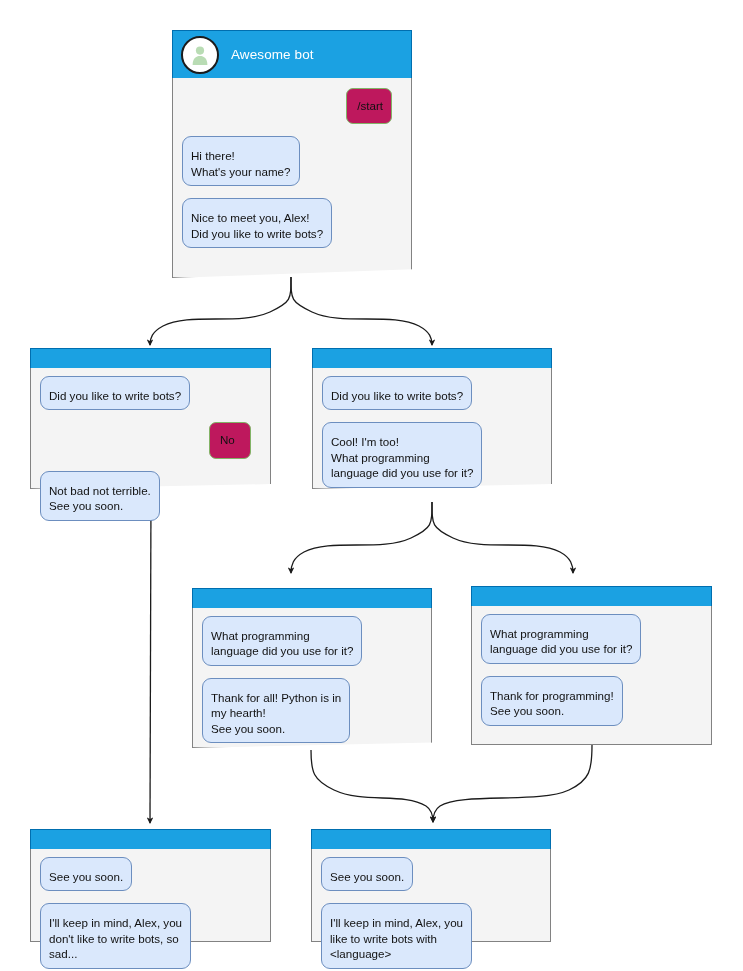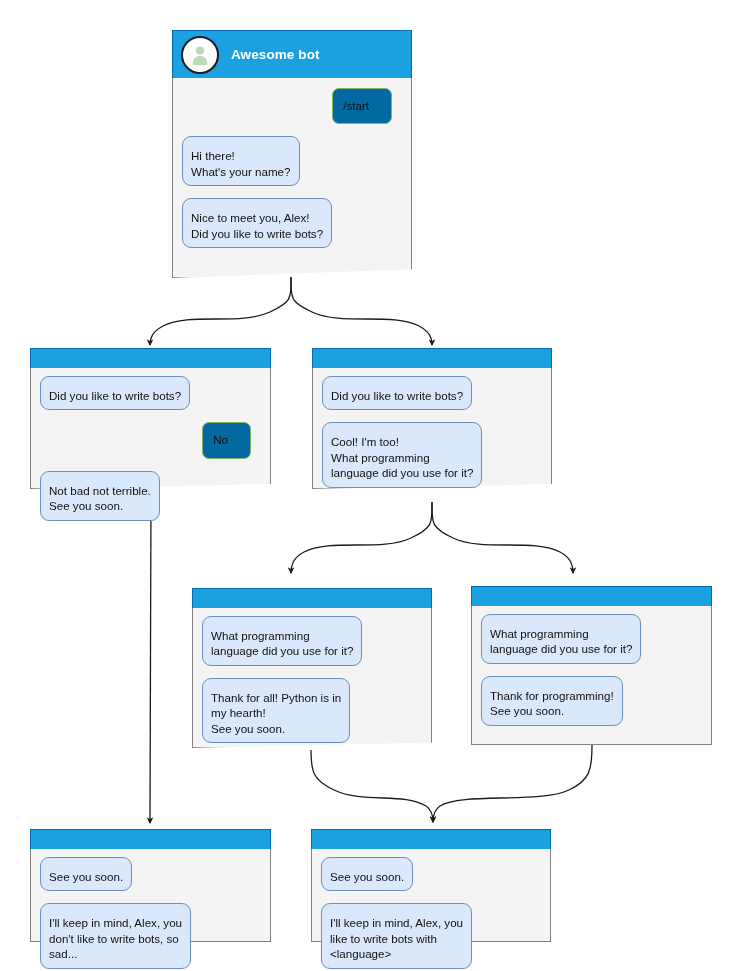--- a/index.html
+++ b/index.html
@@ -95,21 +95,21 @@
   }
   .root .node-header {
     height: 48px;
     display: flex;
     align-items: center;
     padding-left: 8px;
   }
   .node-title {
     color: #ffffff;
     font-size: 13.5px;
-    font-weight: bold;
+    font-weight: normal;
     margin-left: 12px;
     letter-spacing: 0.1px;
   }
   .avatar {
     width: 38px;
     height: 38px;
     border-radius: 50%;
     background: #ffffff;
     border: 2px solid #1b1b1b;
     box-sizing: border-box;
@@ -140,26 +140,26 @@
     border-radius: 9px;
     box-sizing: border-box;
     white-space: pre-line;
     max-width: 200px;
   }
   .bubble.bot {
     background: #dae8fc;
     border: 1px solid #6c8ebf;
   }
   .bubble.user {
-    background: #0369a1;
+    background: #be185d;
     border: 1px solid #82b366;
     border-radius: 7px;
     min-width: 42px;
     text-align: left;
-    padding: 9px 22px 10px 10px;
+    padding: 9px 8px 10px 10px;
   }
   .bubble.prompt {
     background: #dae8fc;
     border: 1px solid #6c8ebf;
     border-radius: 9px;
     margin-top: -2px;
   }
 </style>
 </head>
 <body>

